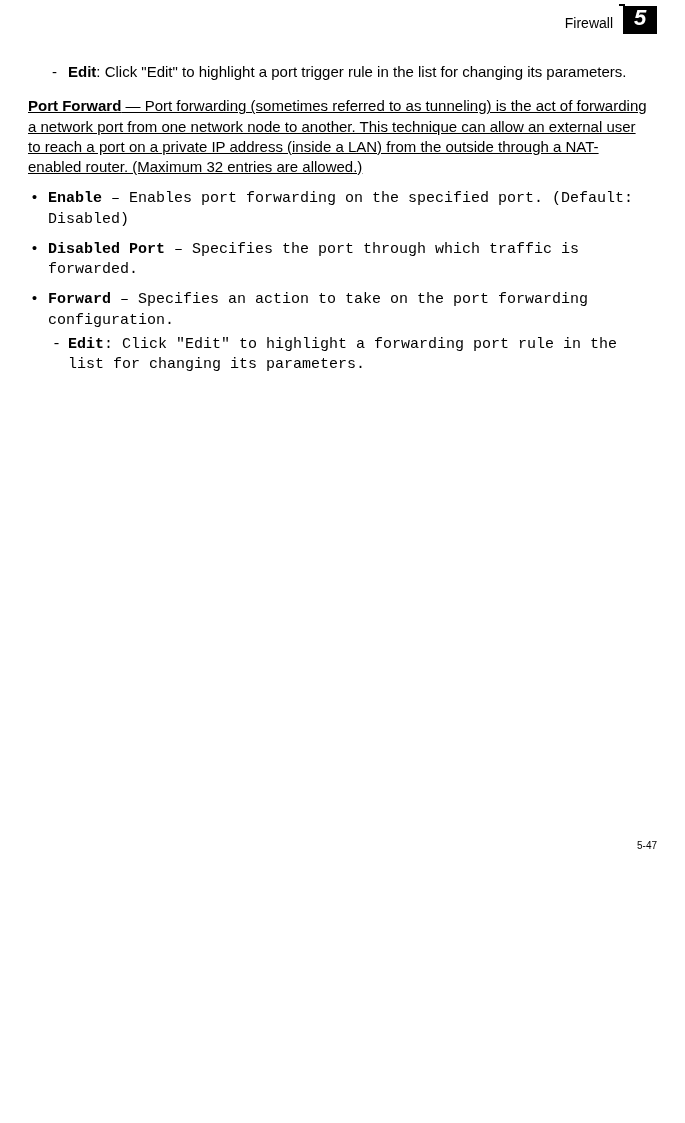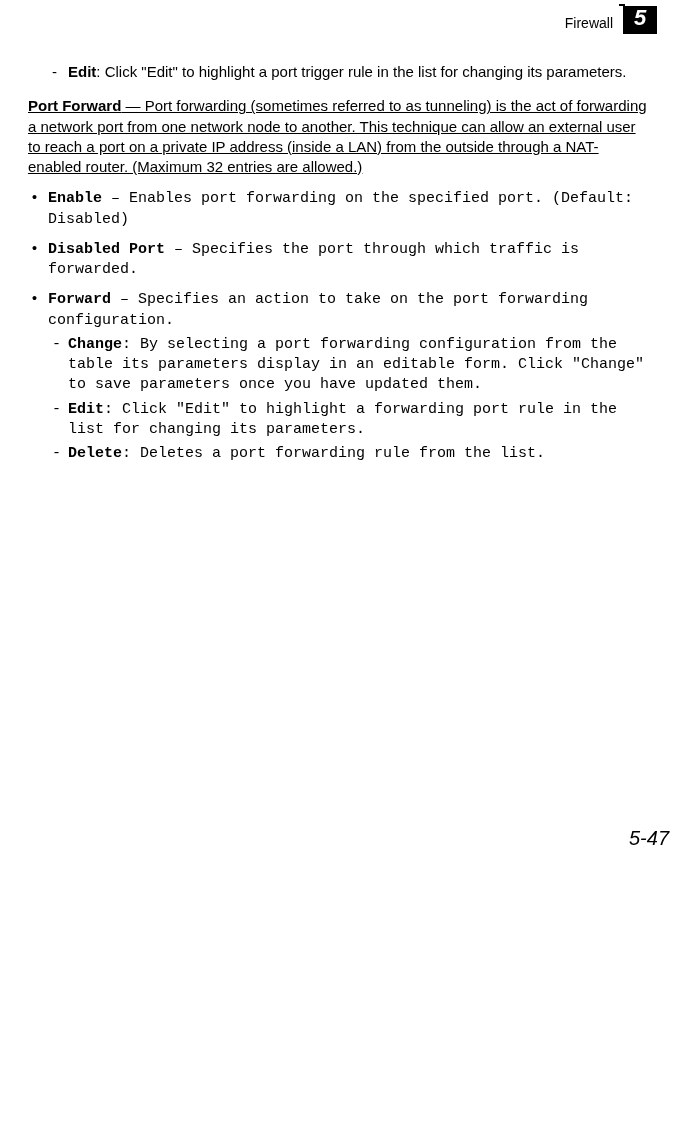--- a/index.html
+++ b/index.html
@@ -117,23 +117,22 @@
     content: "-";
     position: absolute;
     left: 4px;
     top: 0;
   }
   b { font-weight: bold; }
   
   .footer {
     position: absolute;
     bottom: 22px;
-    right: 16px;
-    font-size: 20px;
-    font-style: italic;
+    right: 28px;
+    font-size: 10px;
   }
 </style>
 </head>
 <body>
 
 <div class="page">
 
   <div class="header">
     <span class="header-label">Firewall</span>
     <span class="header-badge">
@@ -158,27 +157,21 @@
       <li>
         <b>Enable</b><span> – Enables port forwarding on the specified port. (Default: Disabled)</span>
       </li>
       <li>
         <b>Disabled Port</b><span> – Specifies the port through which traffic is forwarded.</span>
       </li>
       <li class="nobold-marker">
         <b>Forward</b><span> – Specifies an action to take on the port forwarding configuration.</span>
         <ul class="sub-dash">
           <li>
-            <b>Change</b><span>: By selecting a port forwarding configuration from the table its parameters display in an editable form. Click "Change" to save parameters once you have updated them.</span>
-          </li>
-          <li>
             <b>Edit</b><span>: Click "Edit" to highlight a forwarding port rule in the list for changing its parameters.</span>
-          </li>
-          <li>
-            <b>Delete</b><span>: Deletes a port forwarding rule from the list.</span>
           </li>
         </ul>
       </li>
     </ul>
 
   </div>
 
   <div class="footer">
     <span>5-47</span>
   </div>

